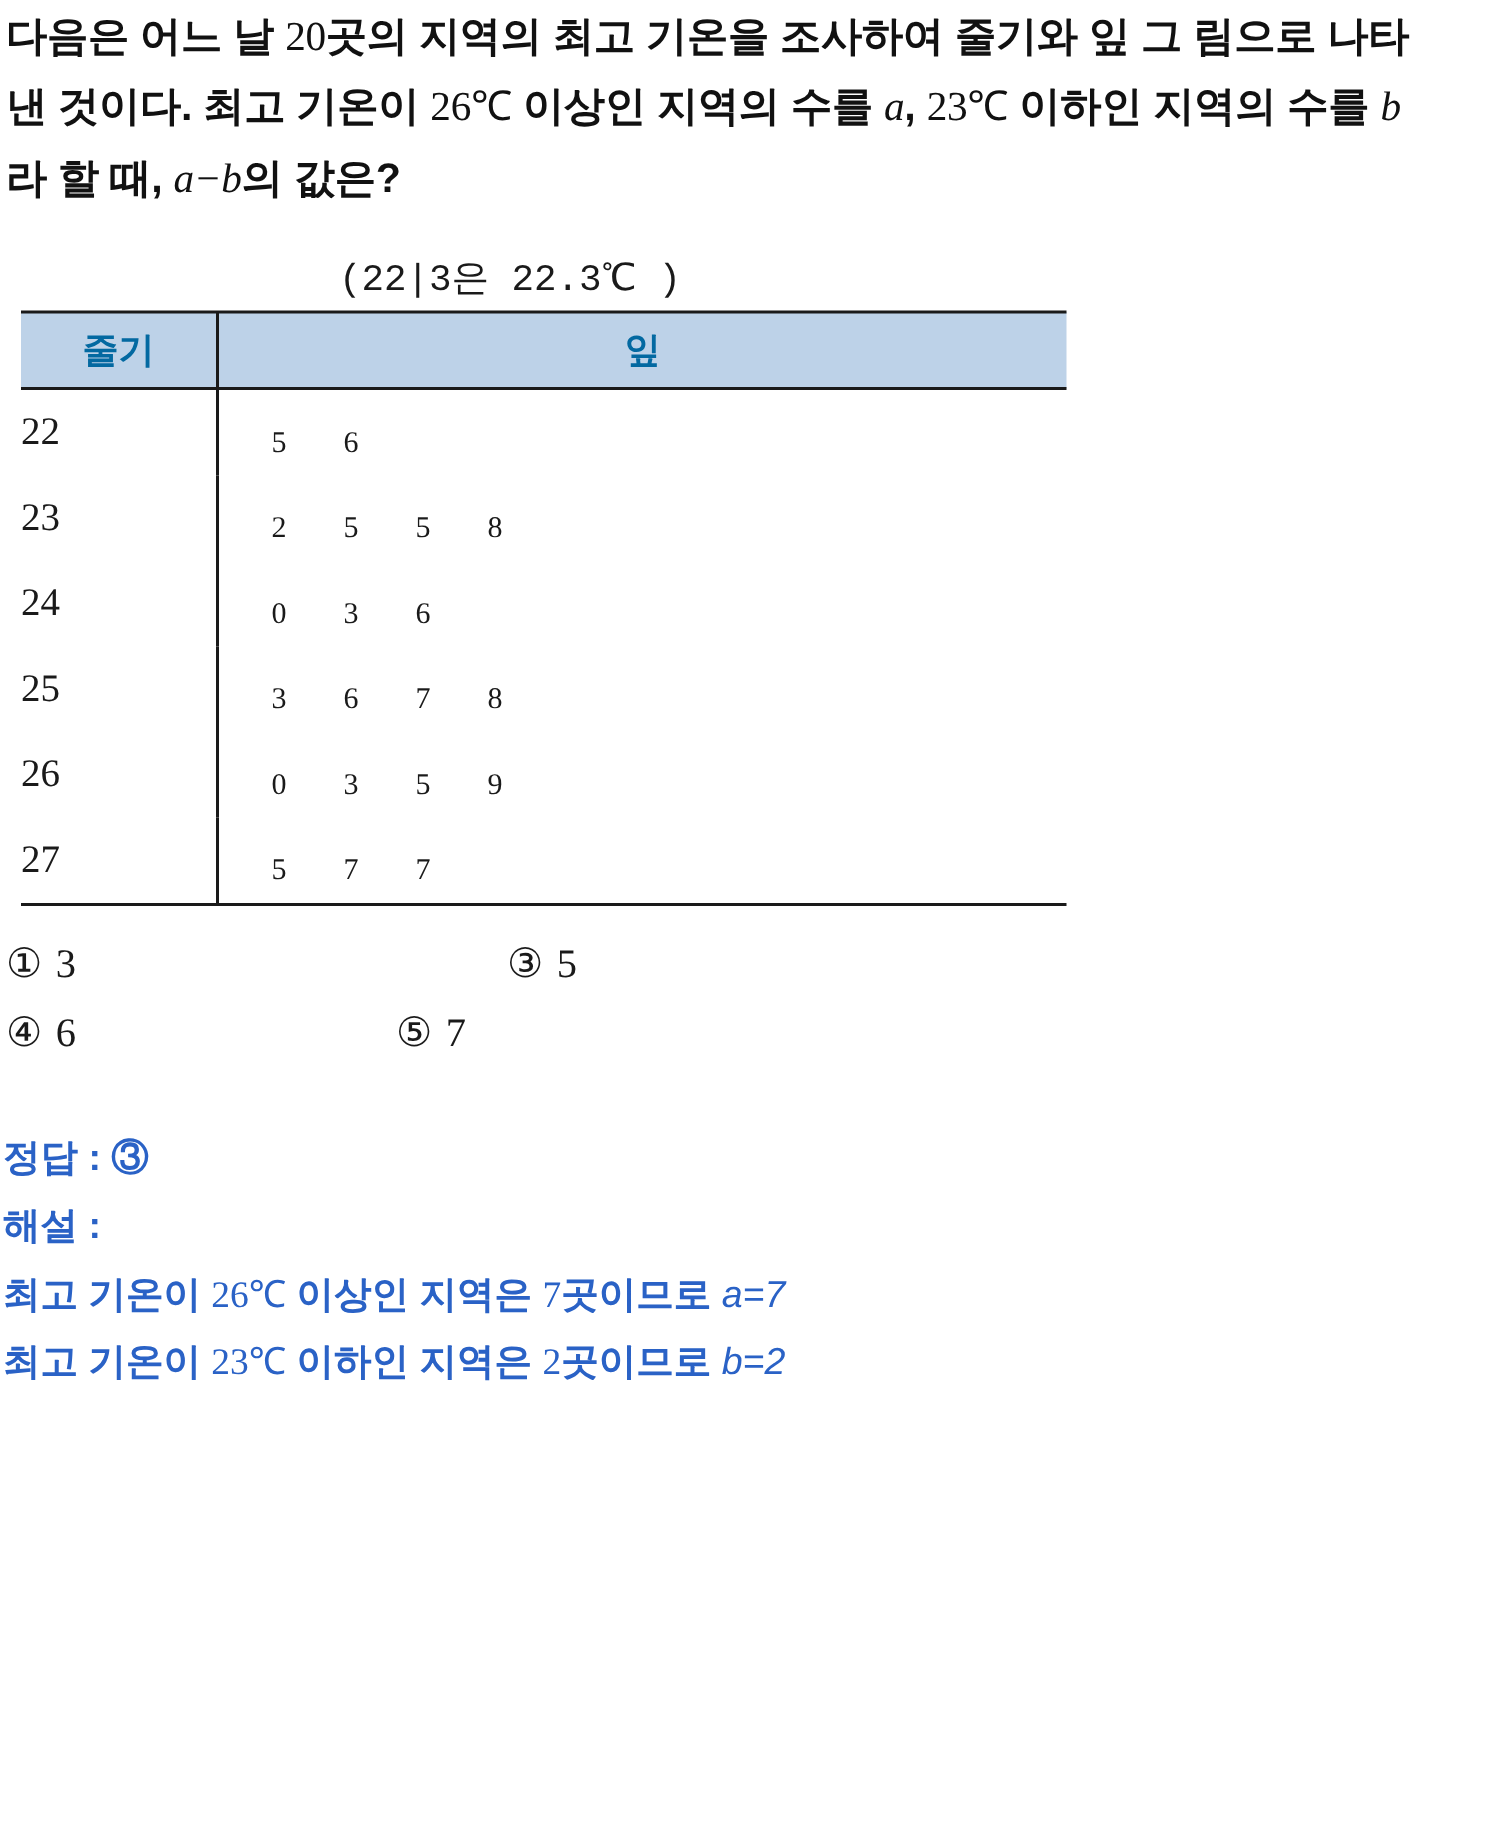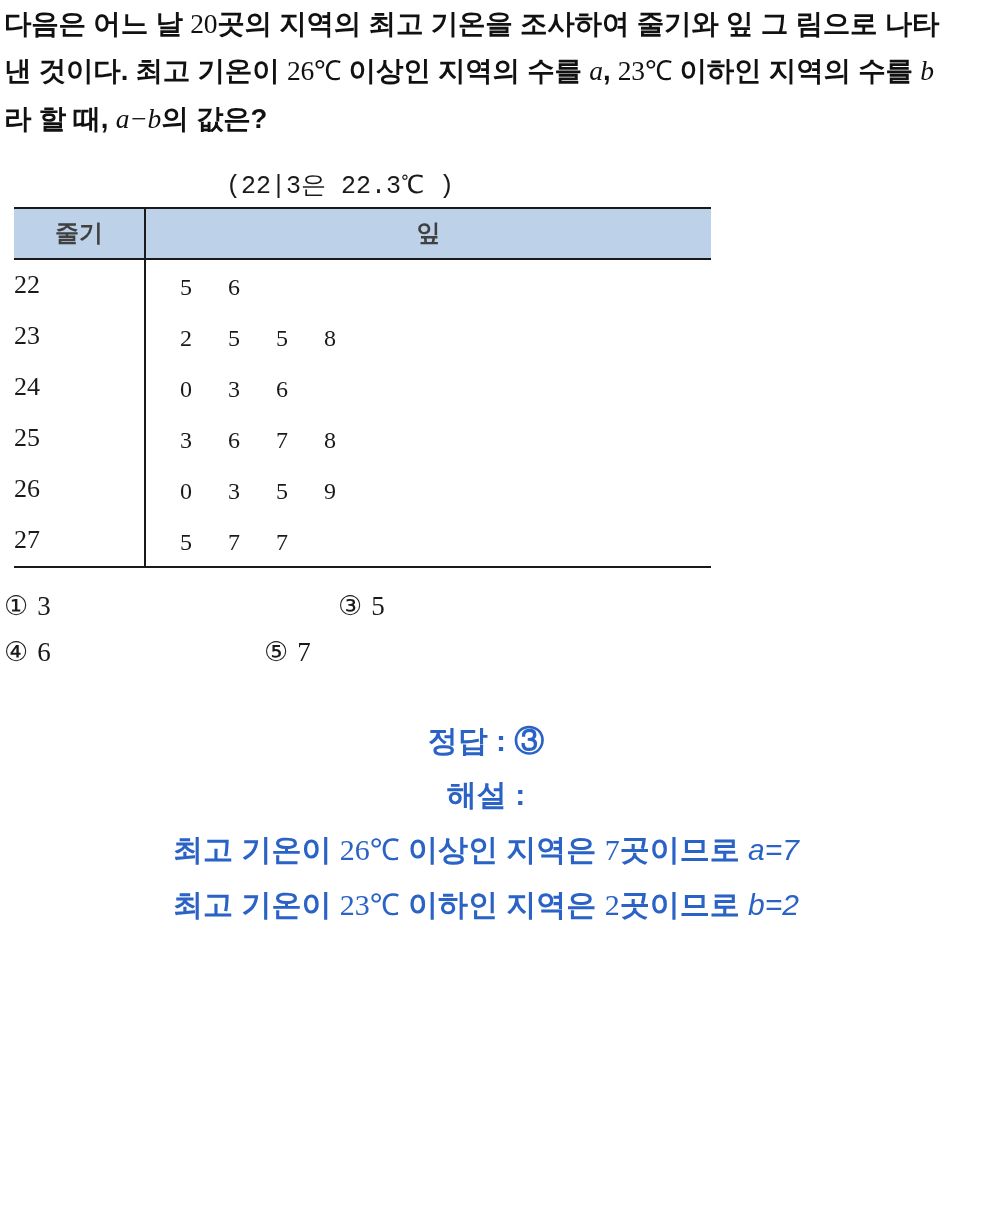--- a/index.html
+++ b/index.html
@@ -57,38 +57,38 @@
     width: 697px;
     border-collapse: collapse;
     border-top: 2.5px solid #1a1a1a;
     border-bottom: 2.5px solid #1a1a1a;
   }
   .sl-table th {
     background: #bdd2e8;
     font-family: "Liberation Sans", sans-serif;
     font-weight: bold;
     font-size: 24px;
-    color: #404040;
+    color: #0369a1;
     padding: 8px 0 9px 0;
     border-bottom: 2.5px solid #1a1a1a;
   }
   .sl-table th.stem-head {
     width: 130px;
     border-right: 2px solid #1a1a1a;
   }
   .sl-table td.stem-cell {
     width: 130px;
     text-align: left;
     font-size: 26px;
     padding: 10px 0;
     border-right: 2px solid #1a1a1a;
   }
   .sl-table td.leaf-cell {
-    padding: 14px 0 10px 16px;
-    font-size: 24px;
+    padding: 24px 0 10px 16px;
+    font-size: 20px;
   }
   .leaf {
     display: inline-block;
     width: 48px;
     text-align: center;
   }
 
   
   .choices {
     margin: 22px 0 0 4px;
@@ -108,23 +108,22 @@
   .choice .num {
     margin-right: 9px;
   }
 
   
   .solution {
     margin: 46px 0 0 2px;
     color: #2a62c6;
     font-family: "Liberation Sans", sans-serif;
     font-weight: bold;
-    font-size: 30px;
+    font-size: 25px;
     line-height: 1.82;
-    text-align: center;
   }
   .solution .math {
     font-family: "Liberation Serif", serif;
     font-weight: normal;
   }
   .solution .var {
     font-family: Liberation Sans, sans-serif;
     font-style: italic;
     font-weight: normal;
   }

